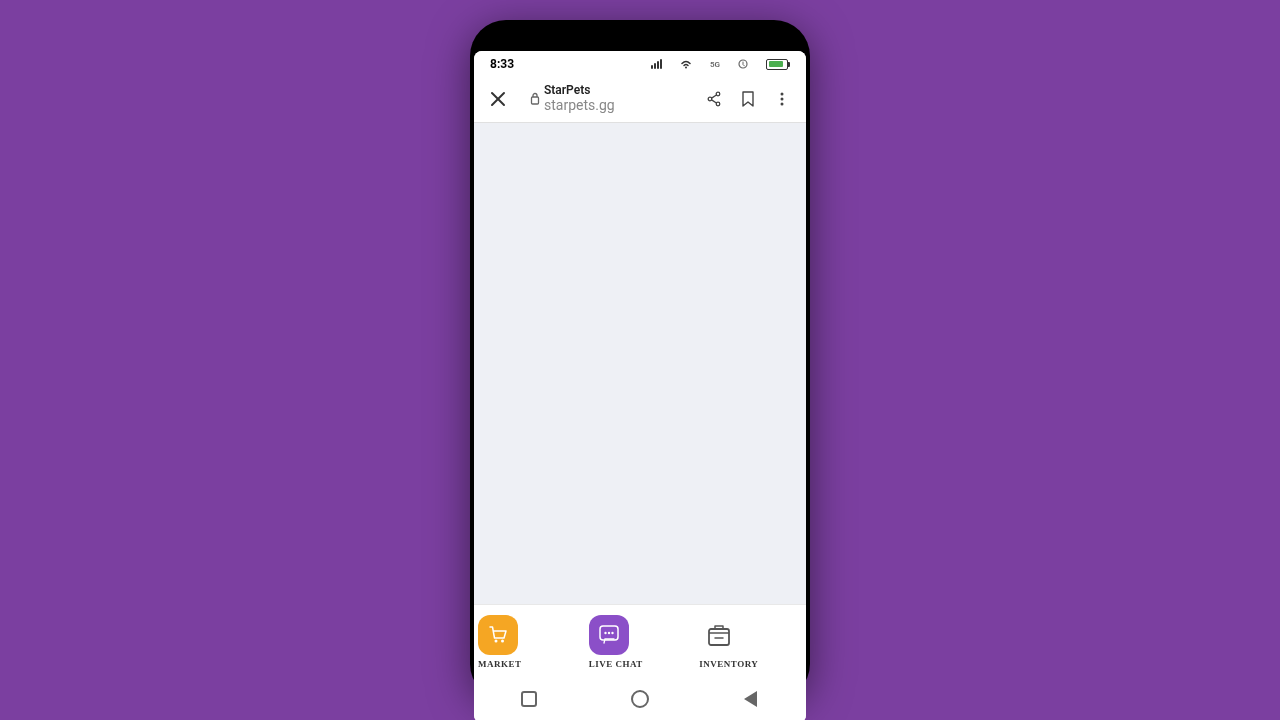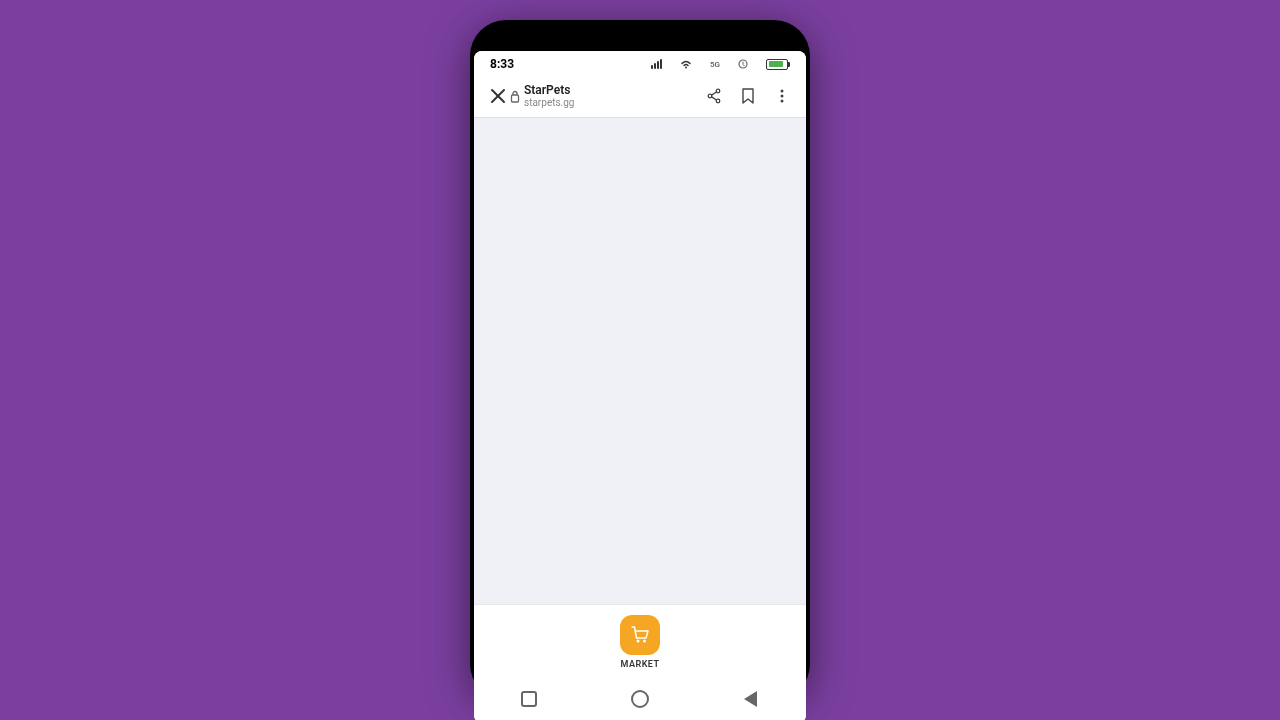--- a/index.html
+++ b/index.html
@@ -71,21 +71,21 @@
       border-radius: 1px;
     }
 
     
     .browser-bar {
       background: #fff;
       border-bottom: 1px solid #e0e0e0;
       padding: 8px 12px;
       display: flex;
       align-items: center;
-      gap: 0;
+      gap: 20px;
     }
 
     .browser-close-btn {
       width: 24px;
       height: 24px;
       display: flex;
       align-items: center;
       justify-content: center;
       font-size: 16px;
       color: #333;
@@ -105,21 +105,21 @@
     }
 
     .site-title {
       font-size: 12px;
       font-weight: 600;
       color: #222;
       line-height: 1.2;
     }
 
     .site-url {
-      font-size: 10px;
+      font-size: 14px;
       color: #888;
       line-height: 1.2;
     }
 
     .browser-actions {
       display: flex;
       align-items: center;
       gap: 10px;
     }
 
@@ -146,25 +146,26 @@
       background: #fff;
       border-top: 1px solid #e8e8e8;
       display: flex;
       align-items: stretch;
     }
 
     .nav-item {
       flex: 1;
       display: flex;
       flex-direction: column;
-      align-items: center;
+      align-items: flex-start;
       justify-content: center;
       padding: 10px 4px 8px;
       cursor: pointer;
       gap: 4px;
+      font-family: Liberation Serif, serif;
     }
 
     .nav-icon-wrapper {
       width: 40px;
       height: 40px;
       display: flex;
       align-items: center;
       justify-content: center;
       border-radius: 12px;
     }
@@ -320,21 +321,44 @@
           <svg width="22" height="22" viewBox="0 0 22 22">
             <path d="M3 3 H5.5 L7.5 14 H17 L19 7 H6.5" stroke="#fff" stroke-width="1.5" fill="none" stroke-linecap="round" stroke-linejoin="round"></path>
             <circle cx="9" cy="17" r="1.5" fill="#fff"></circle>
             <circle cx="15.5" cy="17" r="1.5" fill="#fff"></circle>
           </svg>
         </div>
         <span class="nav-label">MARKET</span>
       </div>
 
 
-
+      <div class="nav-item">
+        <div class="nav-icon-wrapper purple">
+          <svg width="22" height="22" viewBox="0 0 22 22">
+            <rect x="2" y="2" width="18" height="14" rx="3" fill="none" stroke="#fff" stroke-width="1.5"></rect>
+            <path d="M6 19 L7 15 H16" stroke="#fff" stroke-width="1.3" fill="none" stroke-linecap="round"></path>
+            <circle cx="7.5" cy="9" r="1.2" fill="#fff"></circle>
+            <circle cx="11" cy="9" r="1.2" fill="#fff"></circle>
+            <circle cx="14.5" cy="9" r="1.2" fill="#fff"></circle>
+          </svg>
+        </div>
+        <span class="nav-label">LIVE CHAT</span>
+      </div>
+
+      <div class="nav-item">
+        <div class="nav-icon-wrapper" style="background:transparent;">
+          <svg width="24" height="24" viewBox="0 0 24 24">
+            <rect x="2" y="6" width="20" height="16" rx="2" fill="none" stroke="#555" stroke-width="1.8"></rect>
+            <path d="M2 10 H22" stroke="#555" stroke-width="1.5"></path>
+            <path d="M8 6 V3 H16 V6" stroke="#555" stroke-width="1.5" fill="none" stroke-linejoin="round"></path>
+            <line x1="8" y1="15" x2="16" y2="15" stroke="#555" stroke-width="1.5" stroke-linecap="round"></line>
+          </svg>
+        </div>
+        <span class="nav-label">INVENTORY</span>
+      </div>
 
 
     </div>
 
     <div class="system-nav">
       <div class="sys-nav-btn">
         <div class="sys-nav-square"></div>
       </div>
       <div class="sys-nav-btn">
         <div class="sys-nav-circle"></div>

